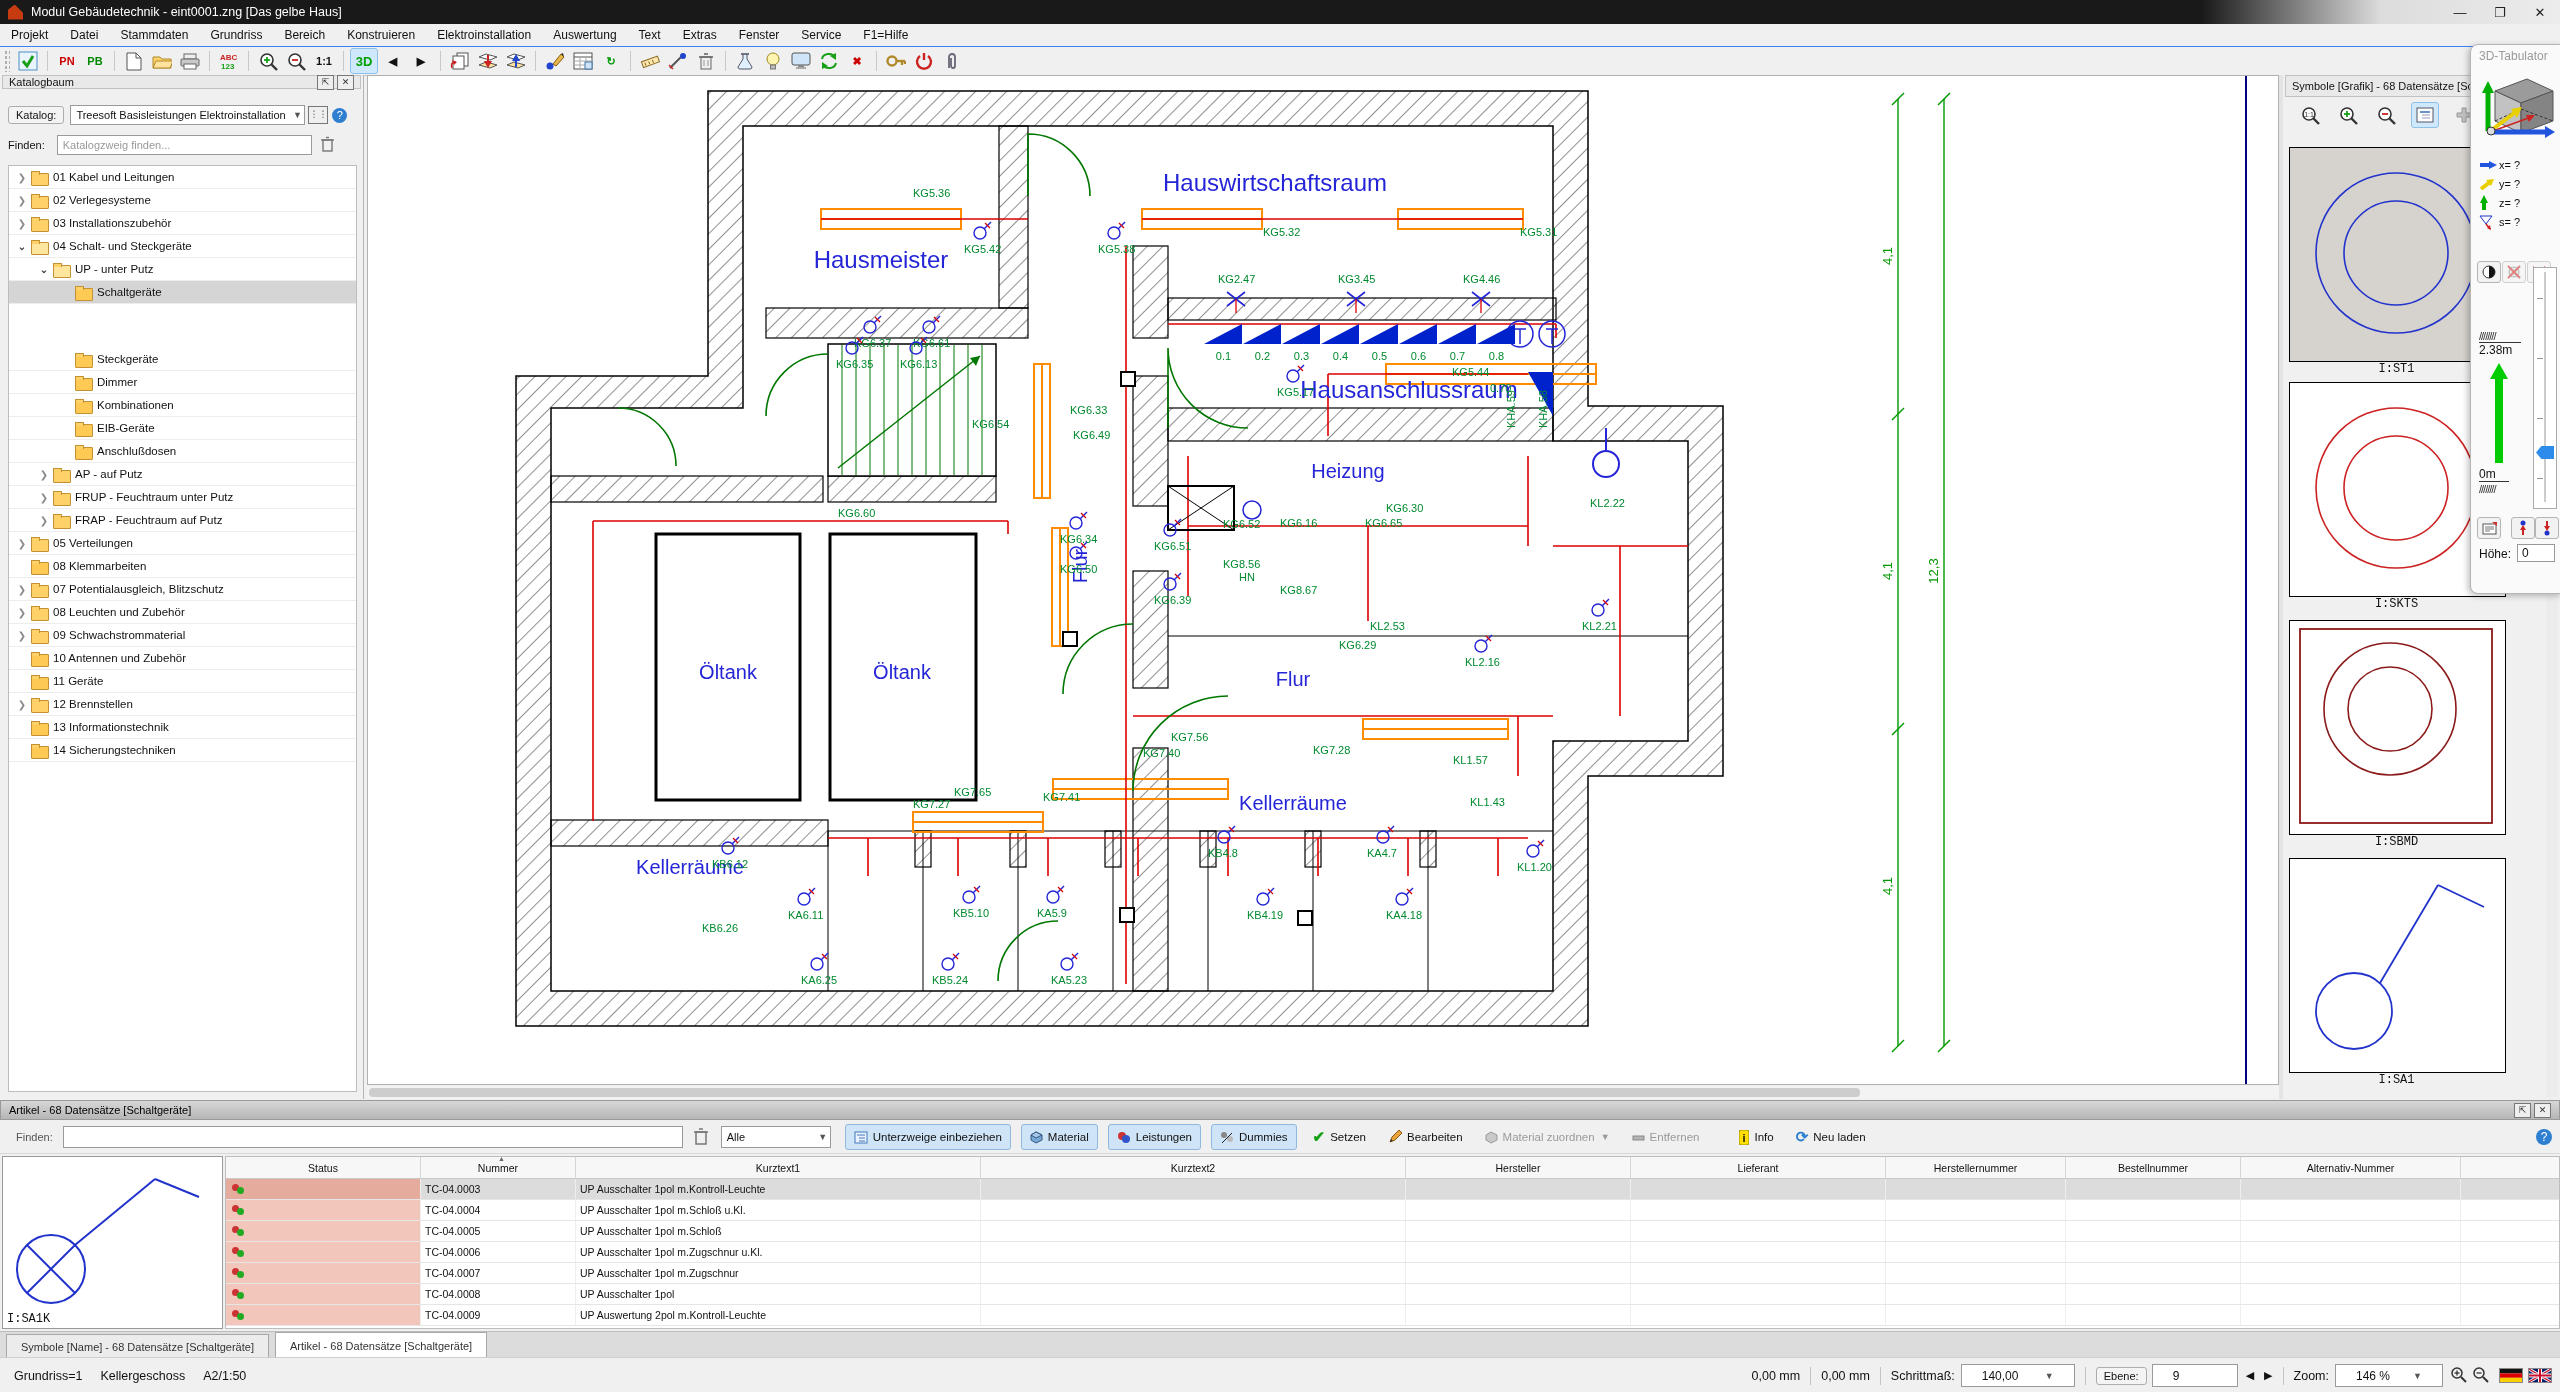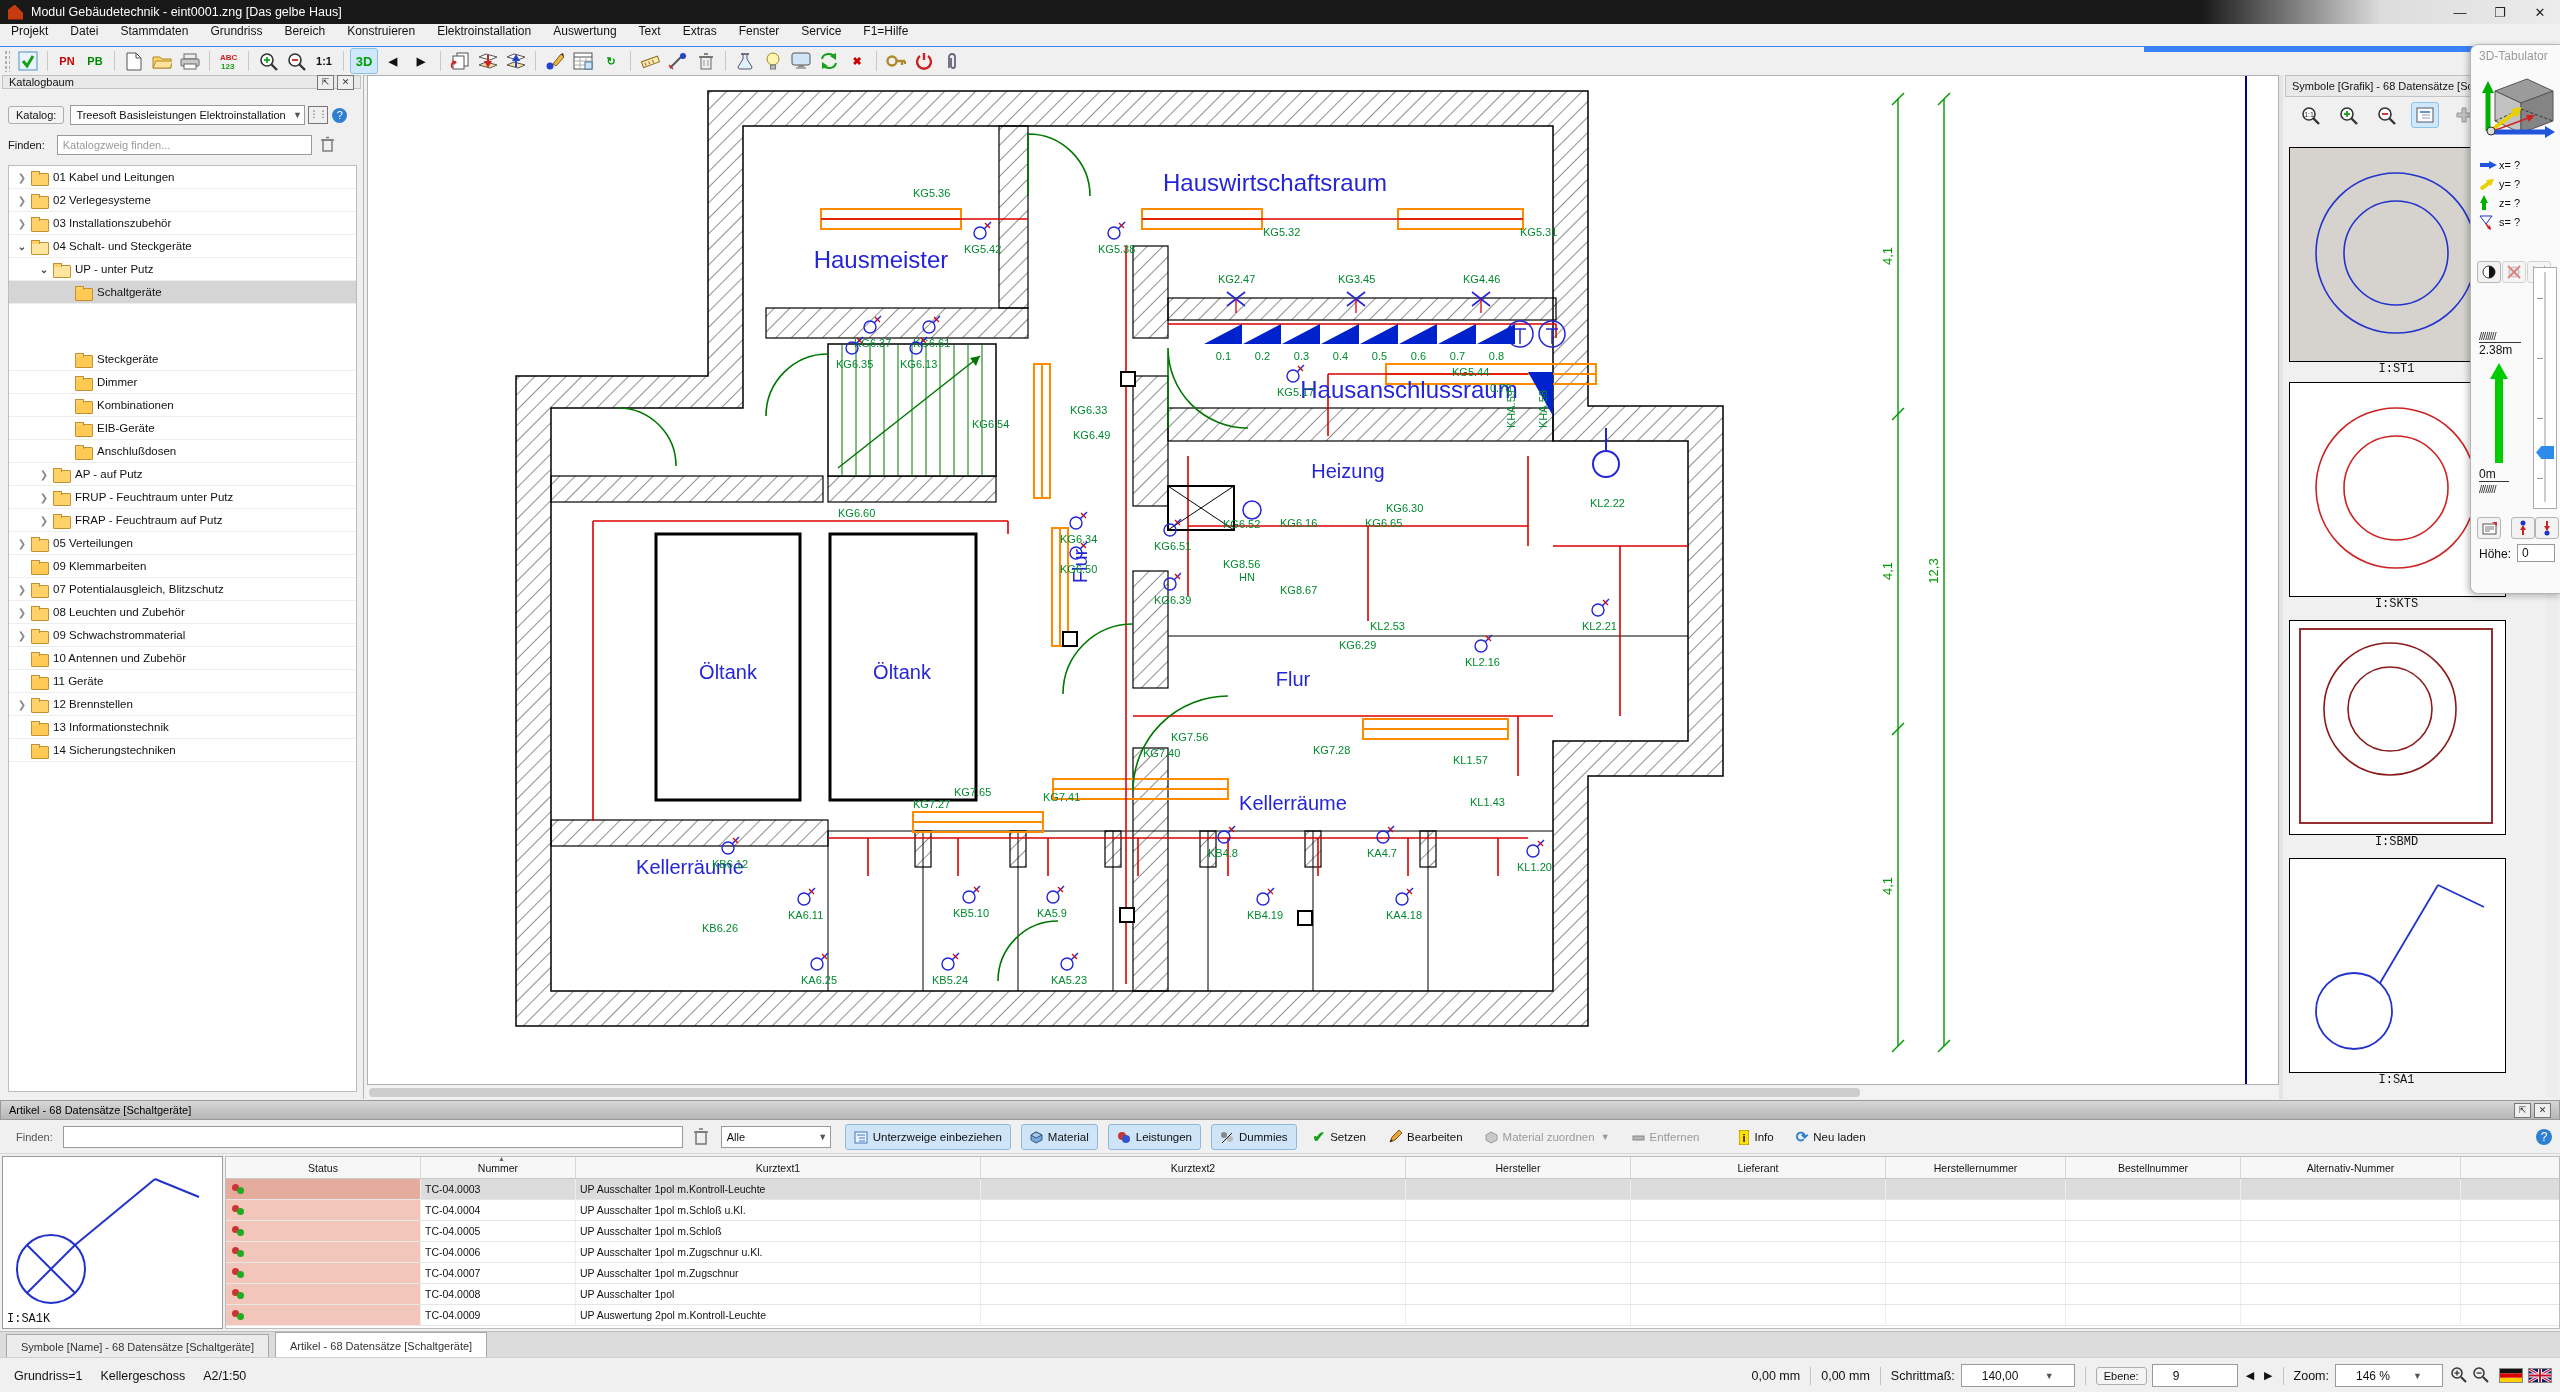--- a/index.html
+++ b/index.html
@@ -9,21 +9,21 @@
   
   #titlebar{left:0;top:0;width:2560px;height:24px;
     background:linear-gradient(to right,#191919 0%,#191919 86%,#dcdcdc 93%,#ececec 100%);
     color:#fff;display:flex;align-items:center;}
   #titlebar .logo{width:15px;height:15px;margin:0 8px 0 8px;background:#c73b10;
     clip-path:polygon(0 100%,0 35%,45% 0,100% 55%,100% 100%);}
   #titlebar .ttl{font-size:12.5px;}
   .wbtns{position:absolute;right:0;top:0;height:24px;display:flex;align-items:center;color:#222;}
   .wbtn{width:40px;text-align:center;font-size:13px;}
   
-  #menubar{left:0;top:24px;width:2560px;height:22px;background:#f0f0f0;display:flex;border-bottom:6px solid #3b82f6;}
+  #menubar{left:0;top:24px;width:2560px;height:22px;background:#f0f0f0;display:flex;align-items:center;border-bottom:1px solid #3b82f6;}
   .menu-item{padding:0 11px;font-size:12px;color:#111;}
   
   #toolbar{left:0;top:47px;width:2144px;height:28px;background:#f0f0f0;display:flex;align-items:center;border-bottom:1px solid #c6c6c6;}
   .tb-sep{width:1px;height:20px;background:#c8c8c8;margin:0 5px;}
   .tbtn{width:26px;height:24px;display:flex;align-items:center;justify-content:center;margin:0 1px;border-radius:3px;}
   .tbtn.active{background:#cfe8fb;border:1px solid #8ec1e8;}
   .tbtn svg{display:block;}
   .txtico{font-weight:bold;font-size:11px;}
   .drag-dots{width:6px;height:22px;margin:0 4px;background-image:radial-gradient(#b0b0b0 1px,transparent 1.3px);background-size:4px 5px;}
   
@@ -488,21 +488,21 @@
             <span class="t"></span>
           </span>
           <span>05 Verteilungen</span>
         </div>
         <div class="trow" style="padding-left: 6px;">
           <span class="texp"></span>
           <span class="tfold leaf">
             <span class="b"></span>
             <span class="t"></span>
           </span>
-          <span>09 Klemmarbeiten</span>
+          <span>08 Klemmarbeiten</span>
         </div>
         <div class="trow" style="padding-left: 6px;">
           <span class="texp">❯</span>
           <span class="tfold ">
             <span class="b"></span>
             <span class="t"></span>
           </span>
           <span>07 Potentialausgleich, Blitzschutz</span>
         </div>
         <div class="trow" style="padding-left: 6px;">

